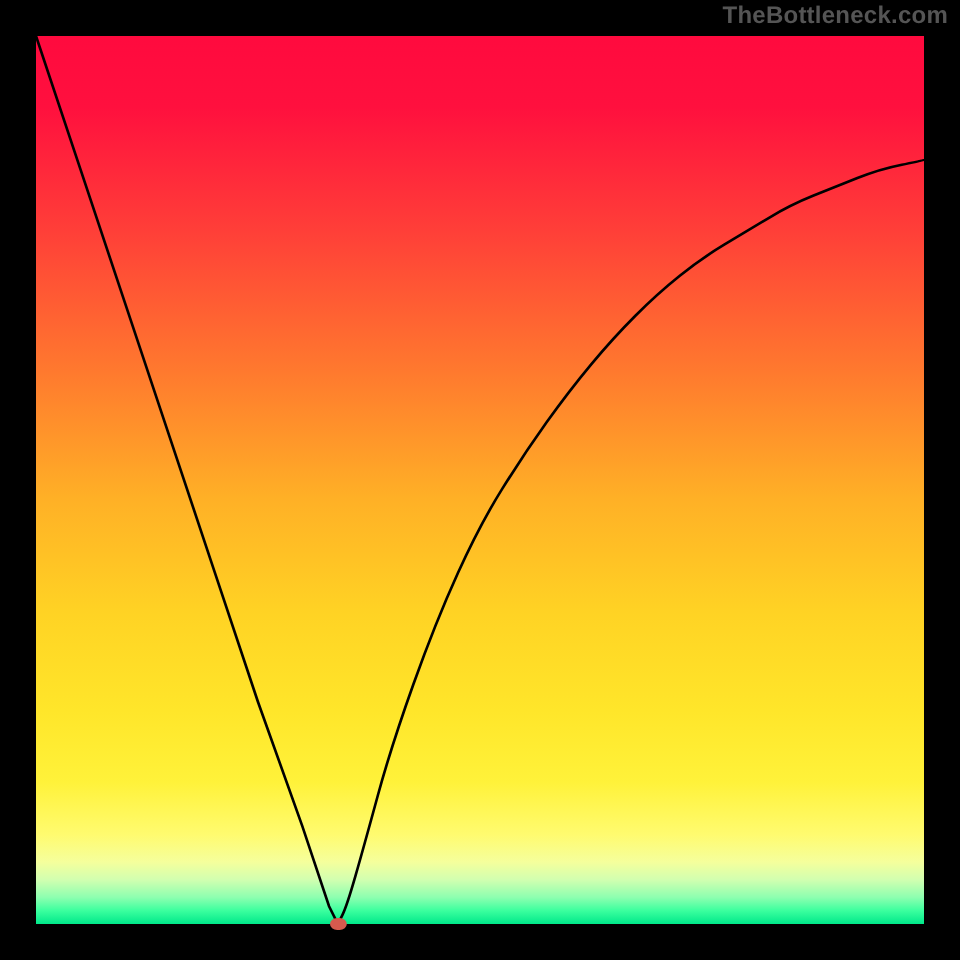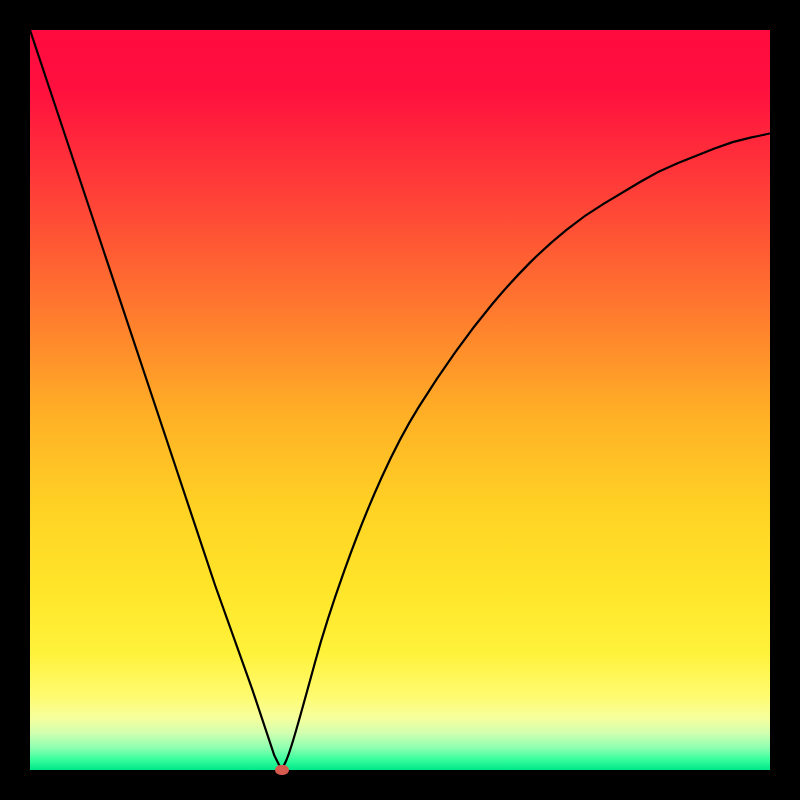--- a/index.html
+++ b/index.html
@@ -71,20 +71,21 @@
     height: 10px;
     border-radius: 6px / 5px;
     background: #d65a4e;
     transform: translate(-50%, -50%);
   }
 </style>
 </head>
 <body>
 
 <div class="frame">
+  <div class="attribution">TheBottleneck.com</div>
 
   <div class="plot-area">
     <svg class="curve-svg" viewBox="0 0 740 740" preserveAspectRatio="none">
         <path d="M 0 0 L 37 111 L 74 222 L 111 332.99999999999994 L 148 444 L 185 555 L 222 658.6 L 244.20000000000002 725.2 L 251.60000000000002 740"></path>
         <path d="M 251.60000000000002 740 Q 251.60000000000002 740 255.3 732.6 Q 259 725.2 266.4 699.3 Q 273.8 673.4 284.9 632.7 Q 296 592 314.5 540.2 Q 333 488.4 351.5 447.7 Q 370 407 388.5 377.4 Q 407.00000000000006 347.79999999999995 425.5 321.9 Q 444 296 462.5 273.79999999999995 Q 481 251.59999999999997 499.5 233.1 Q 518 214.60000000000002 536.5 199.8 Q 555 185 573.5 173.89999999999998 Q 592 162.79999999999995 610.5 151.69999999999993 Q 629 140.5999999999999 647.5 133.2 Q 666 125.80000000000007 684.5 118.40000000000003 Q 703 111 721.5 107.30000000000001 T 740 103.60000000000002"></path>
       </svg>
     <div class="marker" style="left: 251.6px; top: 740px;"></div>
   </div>
 </div>
 

